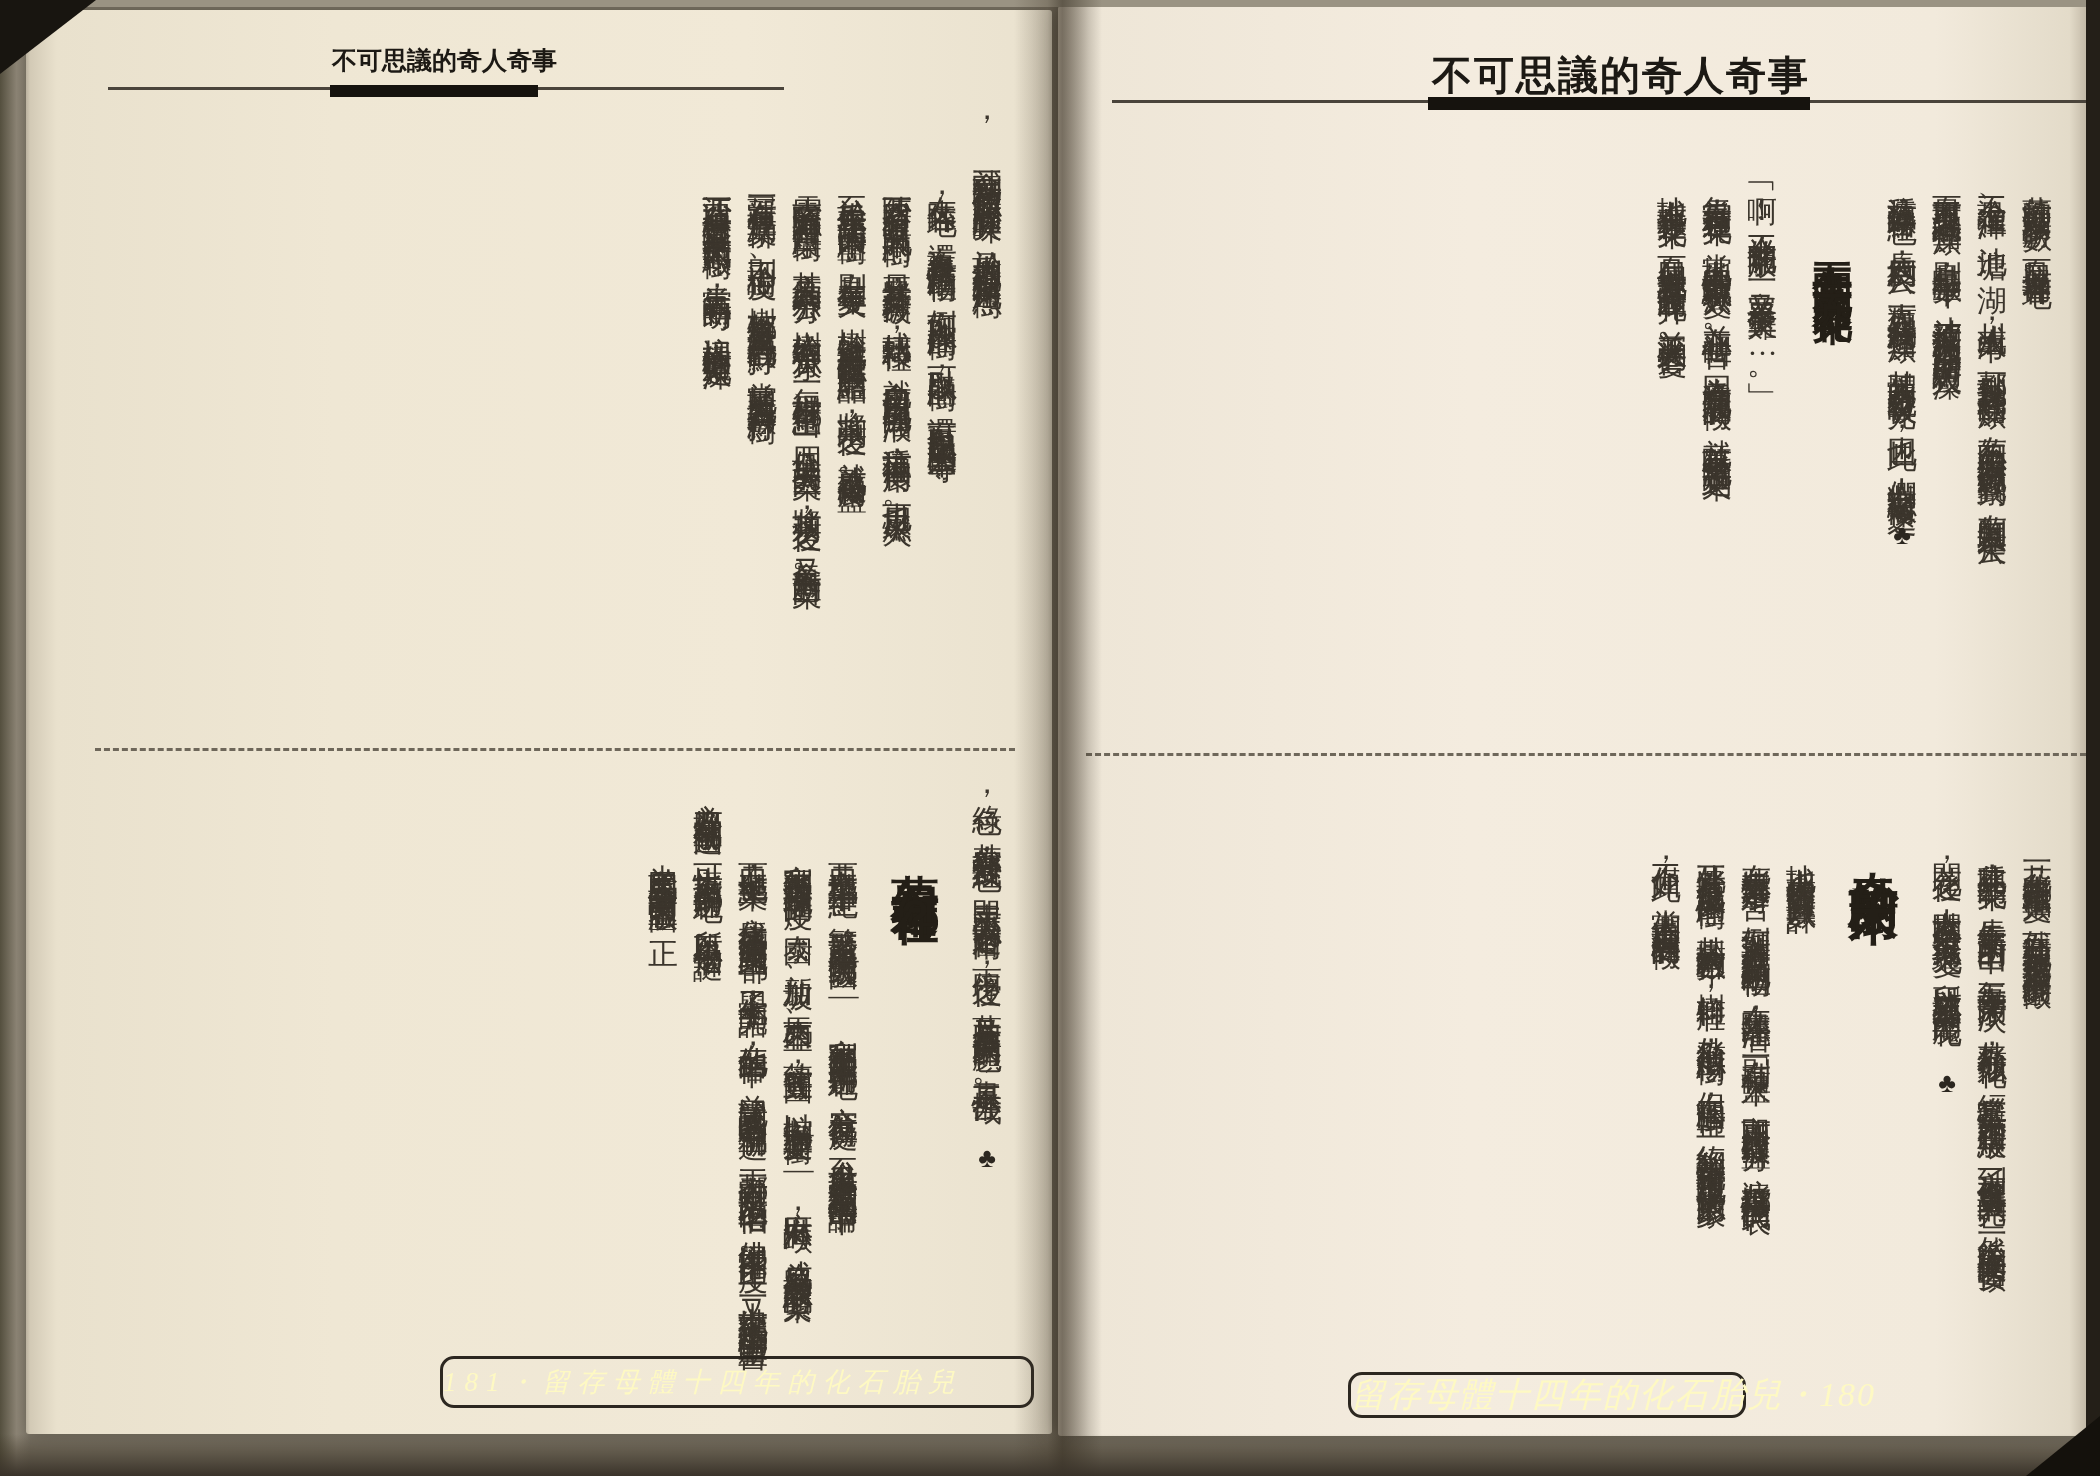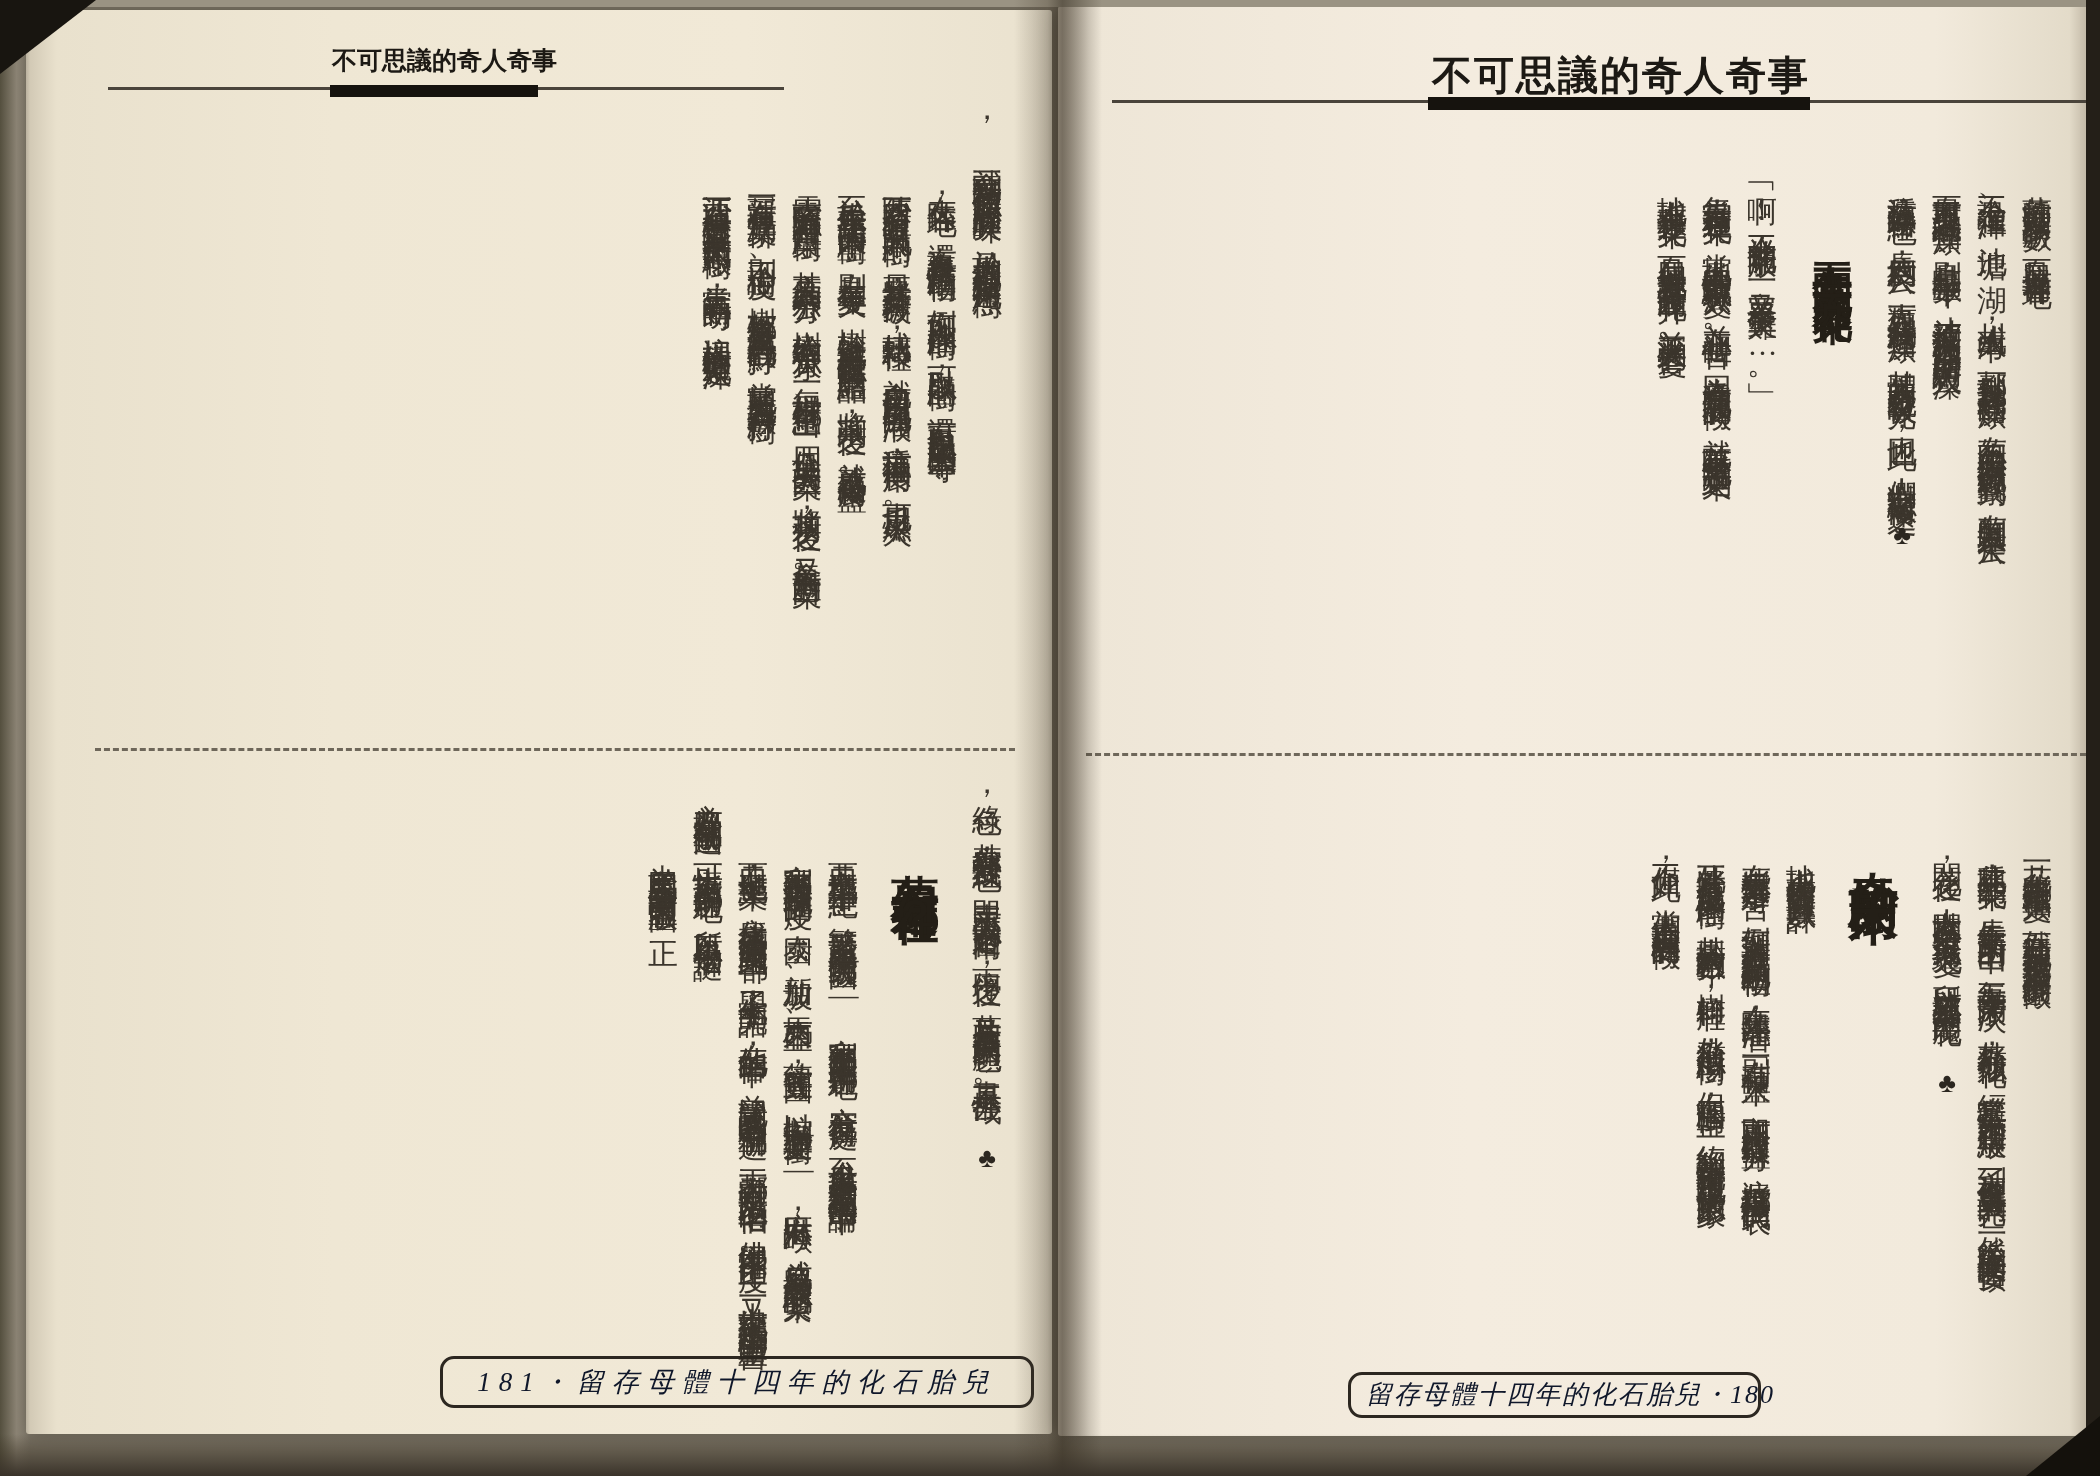--- a/index.html
+++ b/index.html
@@ -69,24 +69,24 @@
 
   .club { display:inline; margin-top:36px; font-size:27px; letter-spacing:0; color:#2c2720; }
 
   
   .divider { position:absolute; z-index:2; height:0; border-top:3px dashed #6e675a; }
   .div-left  { left:95px;  top:748px; width:920px; }
   .div-right { left:1086px; top:753px; width:1000px; }
 
   
   .footer-box { position:absolute; z-index:2; border:3px solid #2c2720; border-radius:14px;
-    font-family:"Liberation Serif", serif; font-style:italic; color:#0f172a;
-    text-align:center; white-space:nowrap; }
+    font-family:"Liberation Serif", serif; font-style:italic; color:#fef9c3;
+    text-align:left; white-space:nowrap; }
   .fb-left  { left:440px;  top:1356px; width:588px; height:46px; line-height:46px; font-size:27px; letter-spacing:8px; }
-  .fb-right { left:1348px; top:1372px; width:392px; height:40px; line-height:40px; font-size:26px; letter-spacing:2px;padding-left:15px; }
+  .fb-right { left:1348px; top:1372px; width:392px; height:40px; line-height:40px; font-size:34px; letter-spacing:2px; }
 </style>
 </head>
 <body>
 
 <div class="scan">
 
   <div class="page page-left"></div>
   <div class="page page-right"></div>
 
   <div class="header-title ht-left">不可思議的奇人奇事</div>

